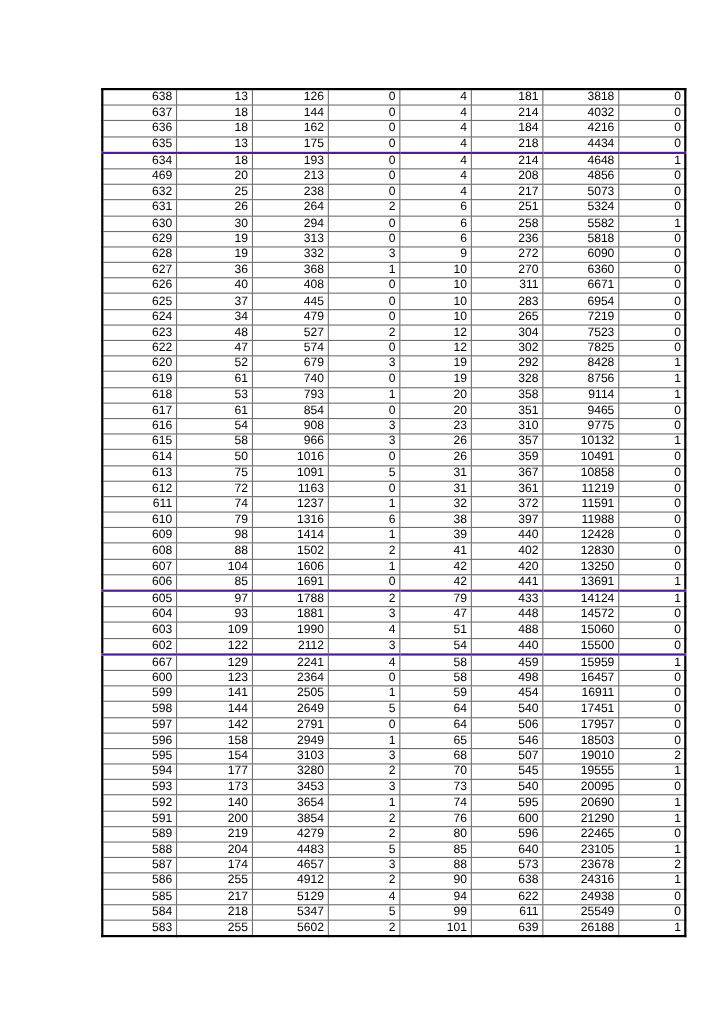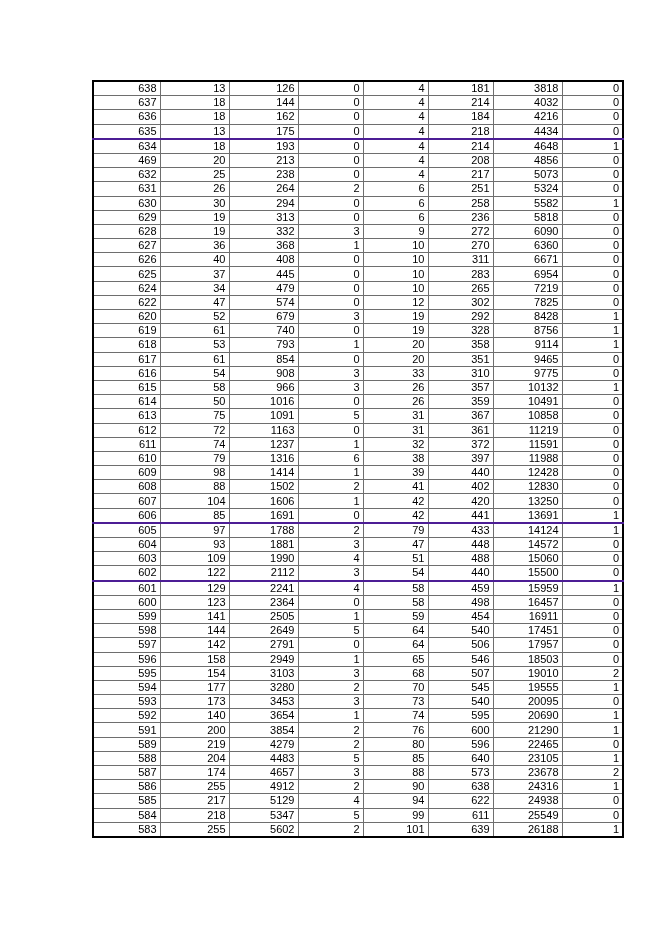--- a/index.html
+++ b/index.html
@@ -203,20 +203,30 @@
           <td>624</td>
           <td>34</td>
           <td>479</td>
           <td>0</td>
           <td>10</td>
           <td>265</td>
           <td>7219</td>
           <td>0</td>
         </tr>
         <tr>
+          <td>623</td>
+          <td>48</td>
+          <td>527</td>
+          <td>2</td>
+          <td>12</td>
+          <td>304</td>
+          <td>7523</td>
+          <td>0</td>
+        </tr>
+        <tr>
           <td>622</td>
           <td>47</td>
           <td>574</td>
           <td>0</td>
           <td>12</td>
           <td>302</td>
           <td>7825</td>
           <td>0</td>
         </tr>
         <tr>
@@ -257,21 +267,21 @@
           <td>20</td>
           <td>351</td>
           <td>9465</td>
           <td>0</td>
         </tr>
         <tr>
           <td>616</td>
           <td>54</td>
           <td>908</td>
           <td>3</td>
-          <td>33</td>
+          <td>23</td>
           <td>310</td>
           <td>9775</td>
           <td>0</td>
         </tr>
         <tr>
           <td>615</td>
           <td>58</td>
           <td>966</td>
           <td>3</td>
           <td>26</td>
@@ -403,21 +413,21 @@
           <td>602</td>
           <td>122</td>
           <td>2112</td>
           <td>3</td>
           <td>54</td>
           <td>440</td>
           <td>15500</td>
           <td>0</td>
         </tr>
         <tr class="thick-top">
-          <td>601</td>
+          <td>667</td>
           <td>129</td>
           <td>2241</td>
           <td>4</td>
           <td>58</td>
           <td>459</td>
           <td>15959</td>
           <td>1</td>
         </tr>
         <tr>
           <td>600</td>

